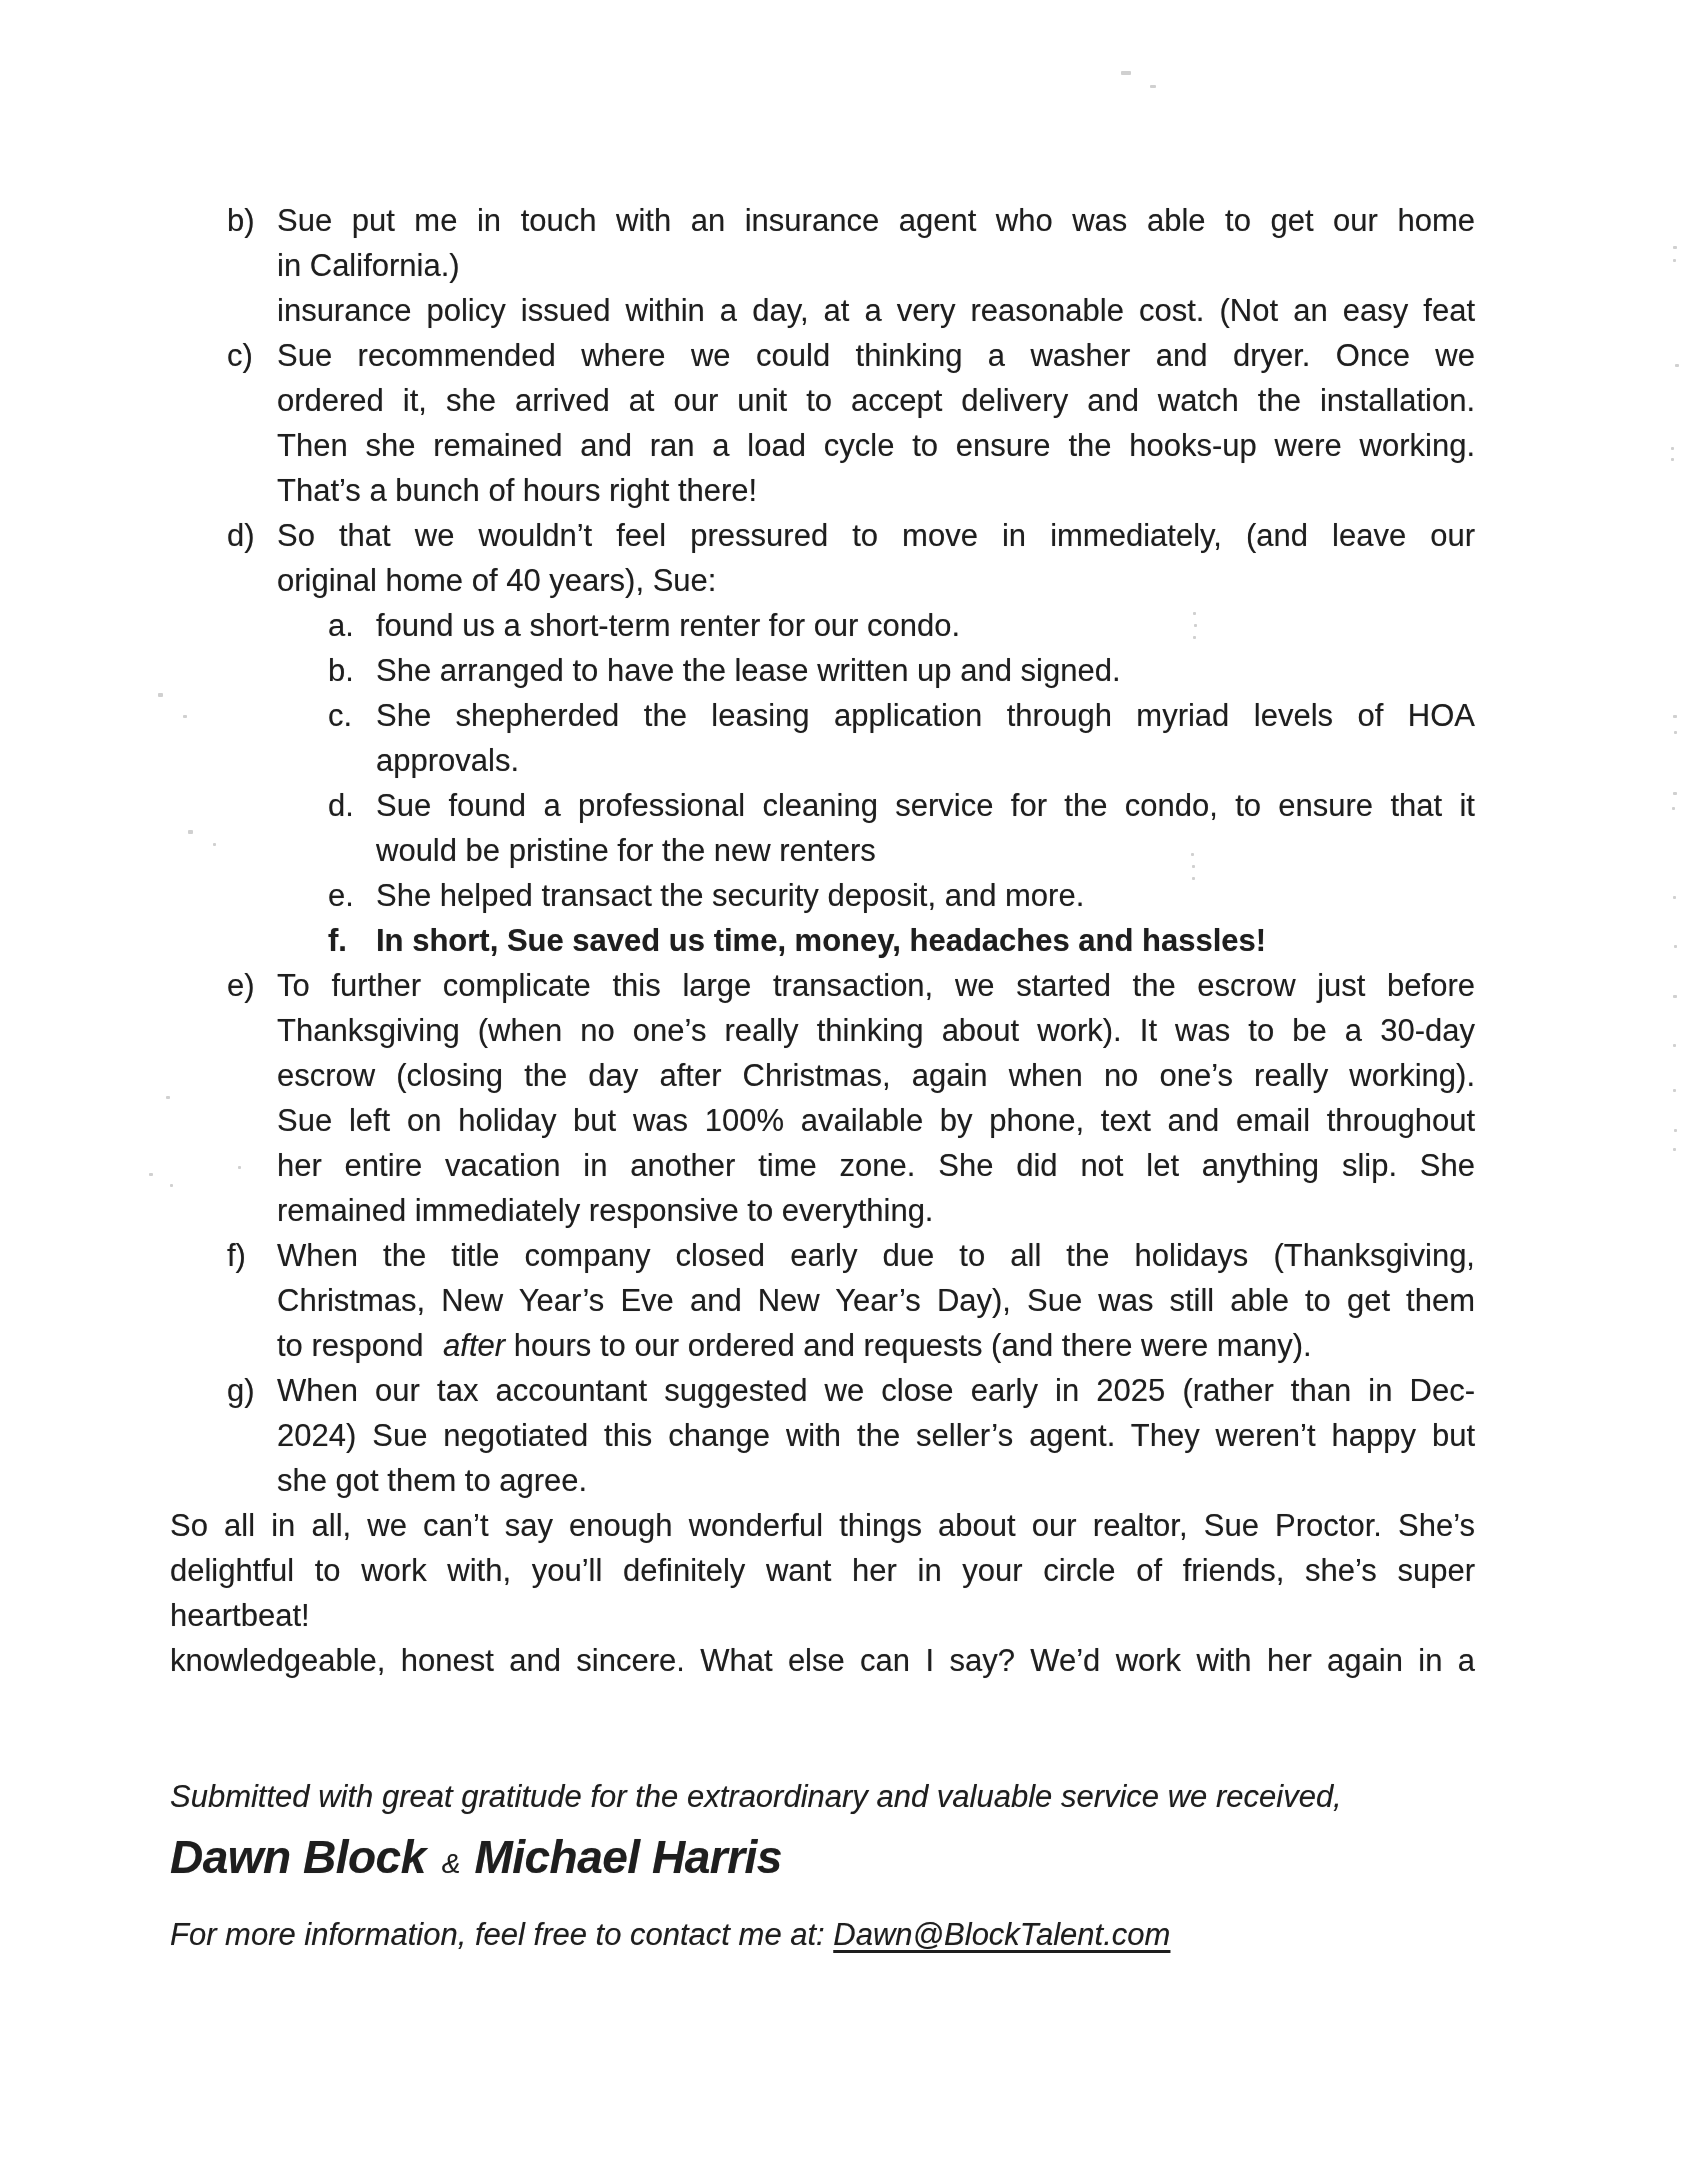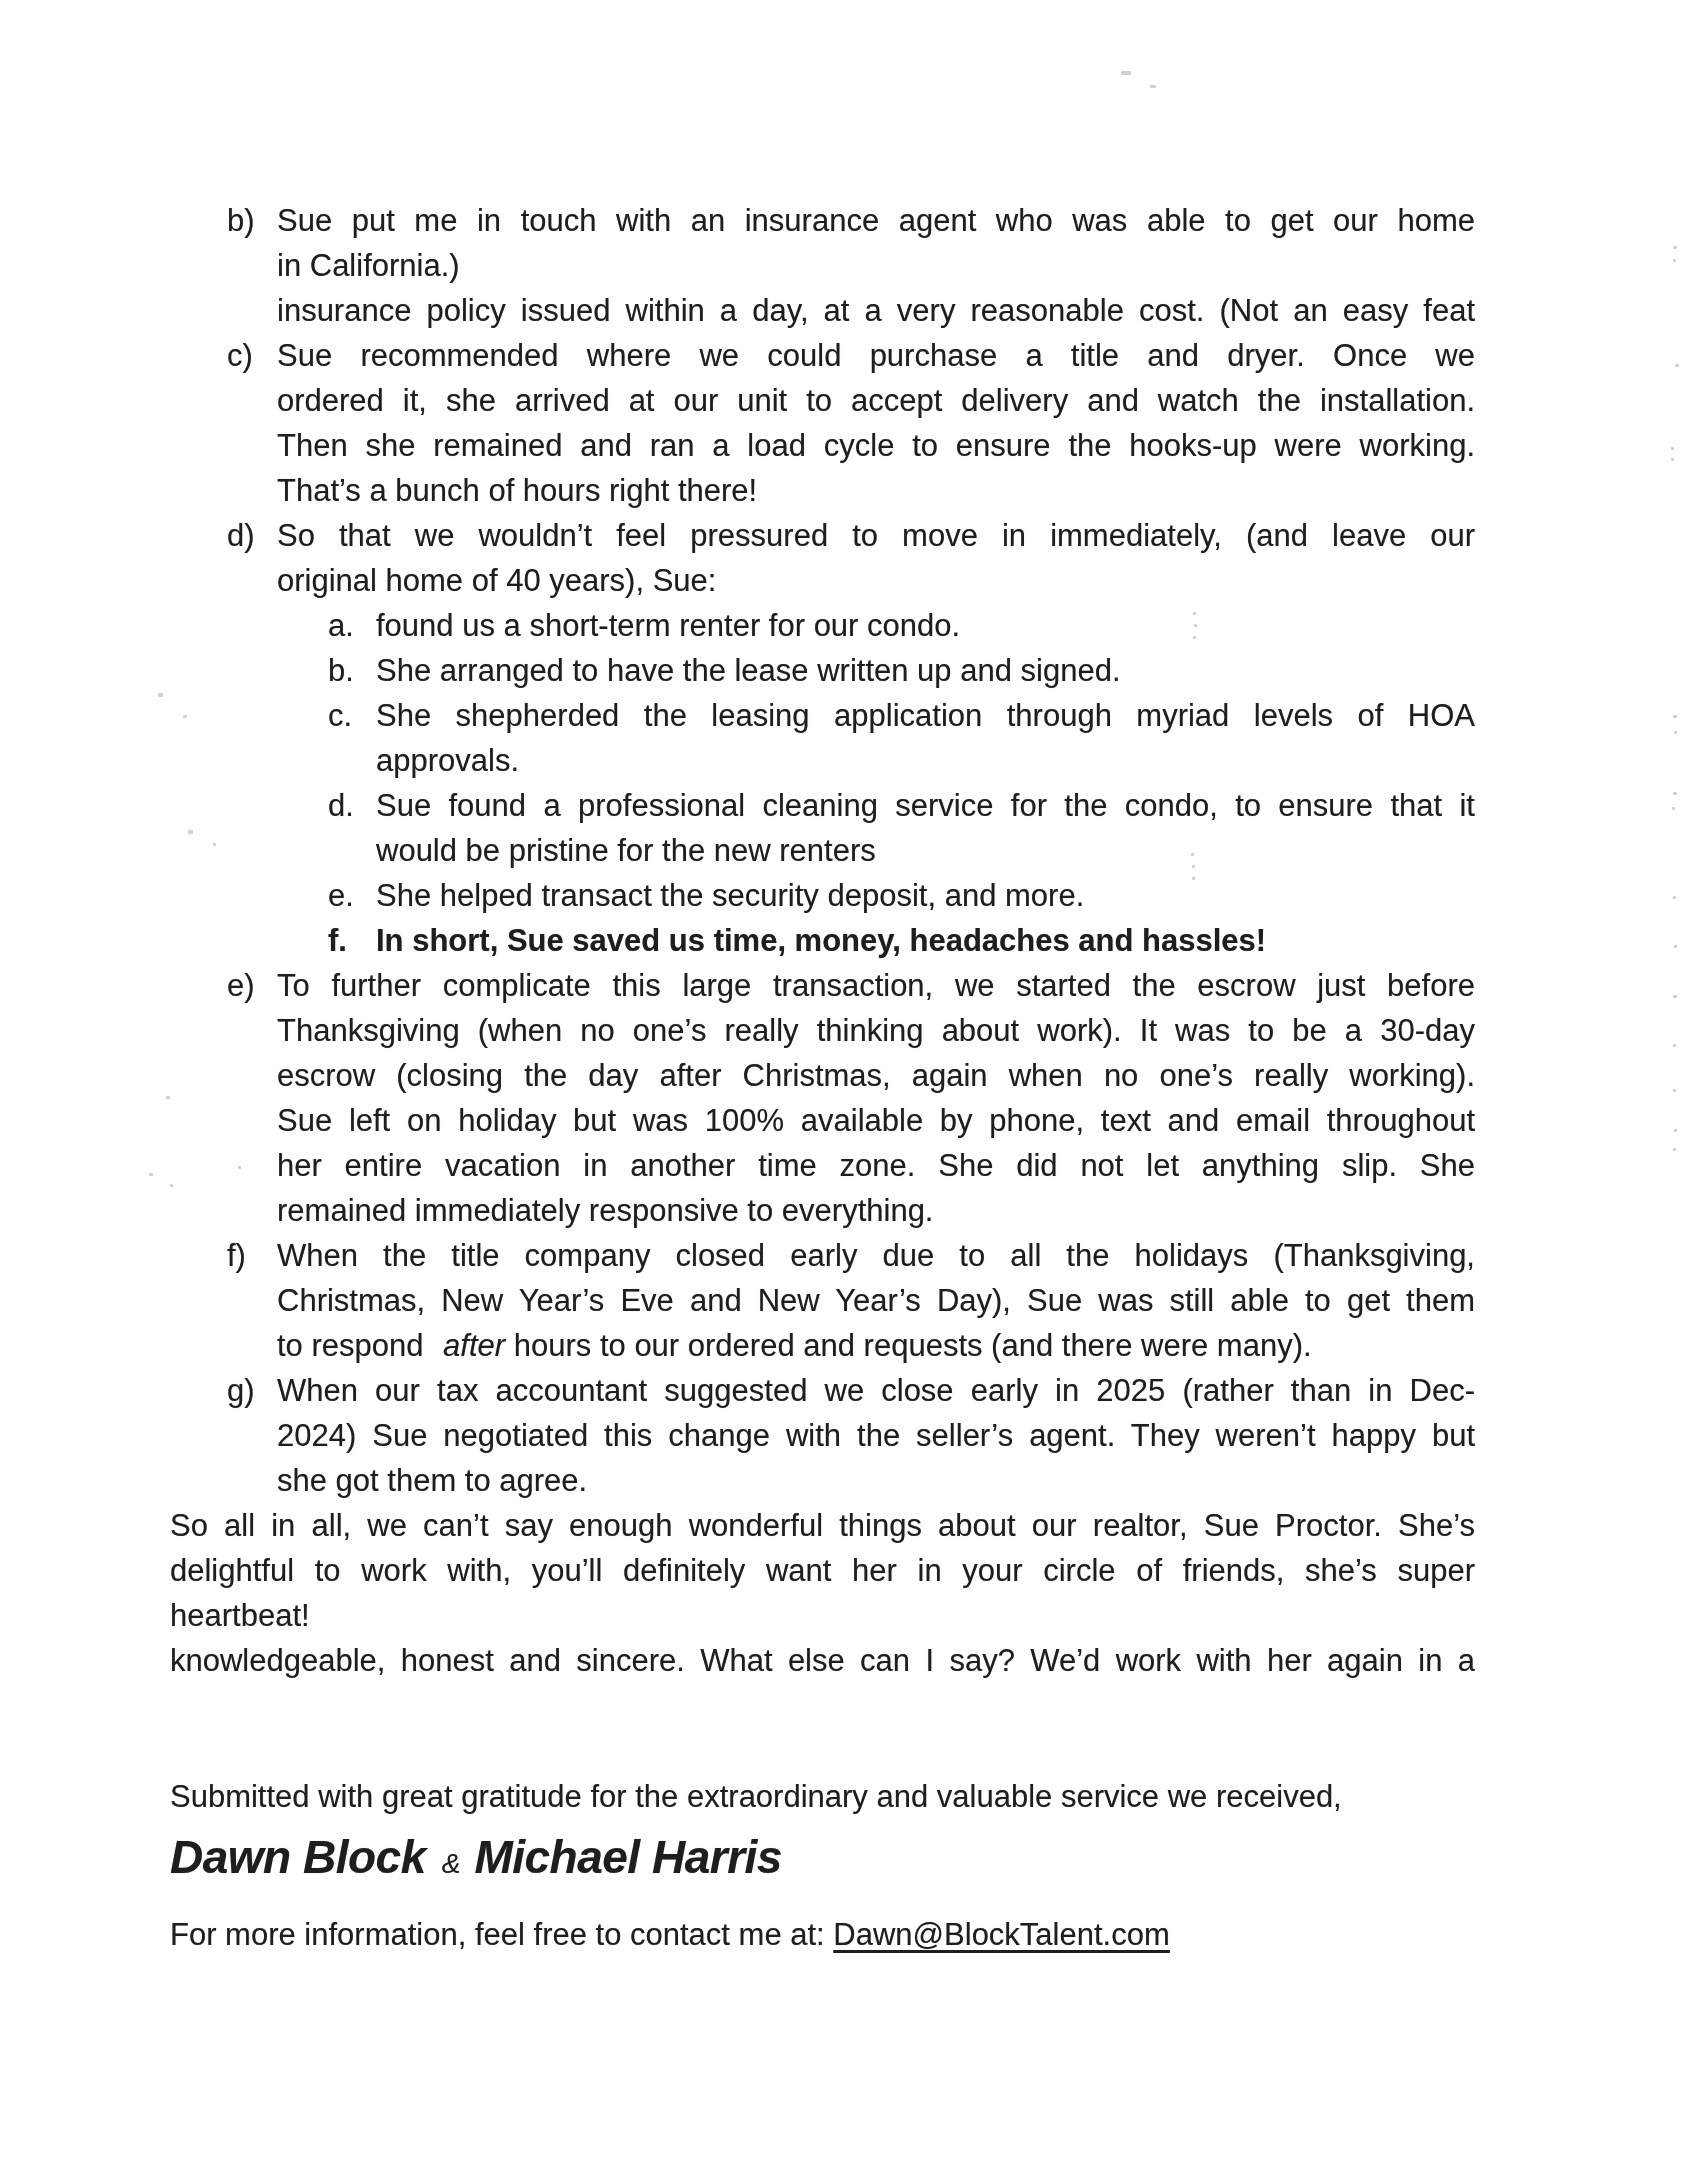--- a/index.html
+++ b/index.html
@@ -43,21 +43,21 @@
     margin:0 14px 0 16px;
   }
   .contact{margin-top:22px;}
   .email{
     color:inherit;
     text-decoration:underline;
     text-decoration-thickness:2.5px;
     text-underline-offset:5px;
     cursor:pointer;
   }
-  p{margin:0;}
+  p{margin:0;font-style:italic;}
   
   .artifact{position:absolute;background:#c4c4c4;border-radius:1px;opacity:0.8;}
 </style>
 </head>
 <body>
 
 <div class="page">
 
   <div class="doc">
 
@@ -66,21 +66,21 @@
           <span class="label">b)</span>
           <div class="body">
             <div class="ln"><span>Sue put me in touch with an insurance agent who was able to get our home</span></div>
             <div class="ln last"><span>in California.)</span></div>
             <div class="ln"><span>insurance policy issued within a day, at a very reasonable cost. (Not an easy feat</span></div>
           </div>
         </div>
         <div class="li d0">
           <span class="label">c)</span>
           <div class="body">
-            <div class="ln"><span>Sue recommended where we could purchase a title and dryer. Once we</span></div>
+            <div class="ln"><span>Sue recommended where we could thinking a washer and dryer. Once we</span></div>
             <div class="ln"><span>ordered it, she arrived at our unit to accept delivery and watch the installation.</span></div>
             <div class="ln"><span>Then she remained and ran a load cycle to ensure the hooks-up were working.</span></div>
             <div class="ln last"><span>That’s a bunch of hours right there!</span></div>
           </div>
         </div>
         <div class="li d0">
           <span class="label">d)</span>
           <div class="body">
             <div class="ln"><span>So that we wouldn’t feel pressured to move in immediately, (and leave our</span></div>
             <div class="ln last"><span>original home of 40 years), Sue:</span></div>

